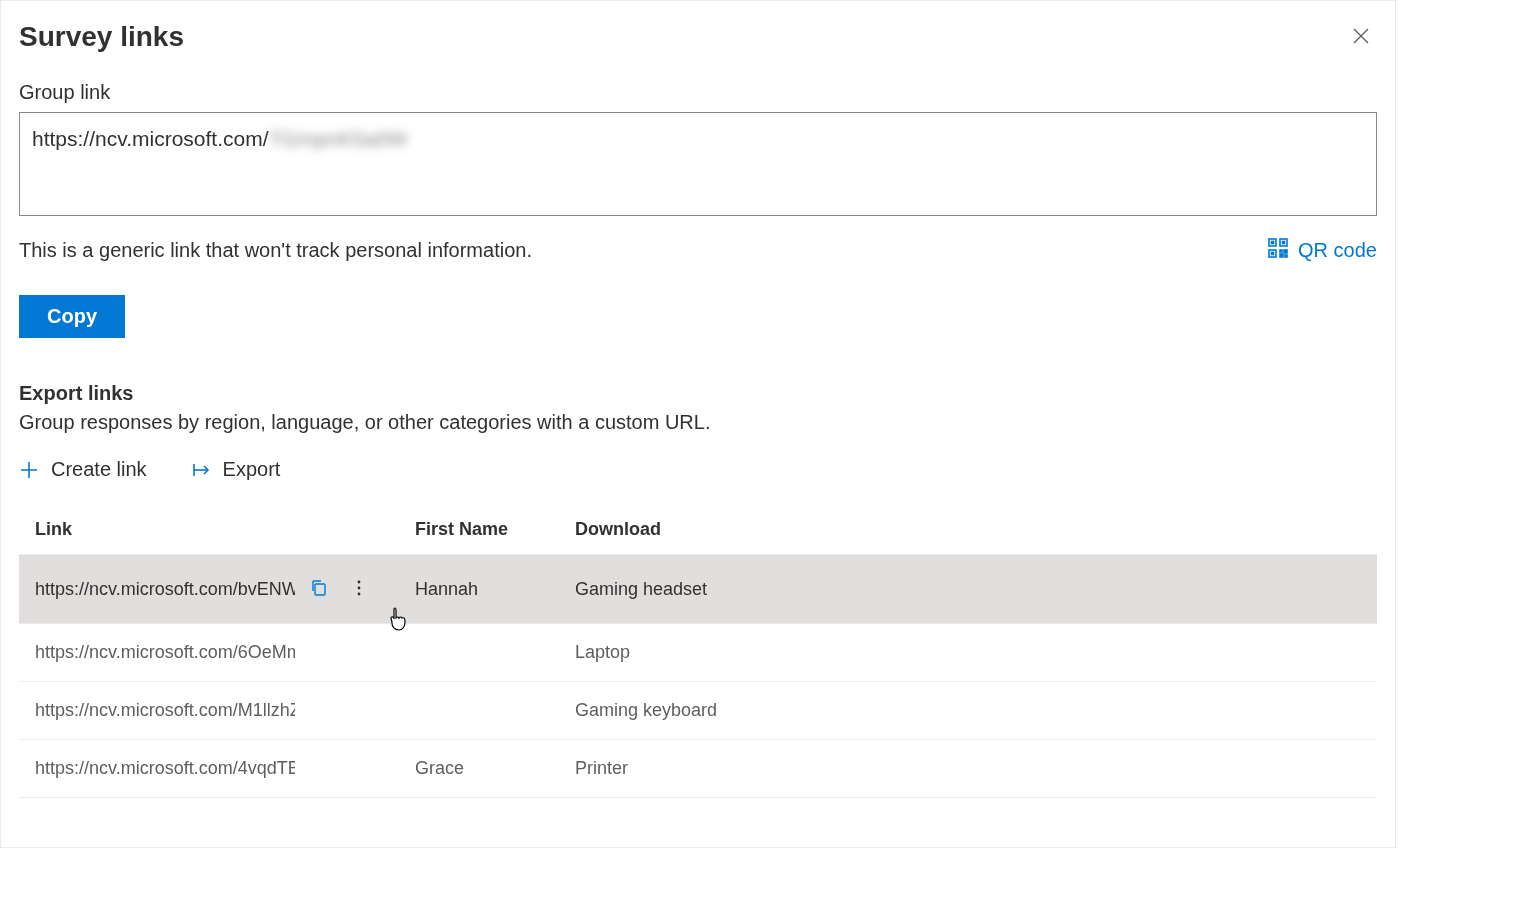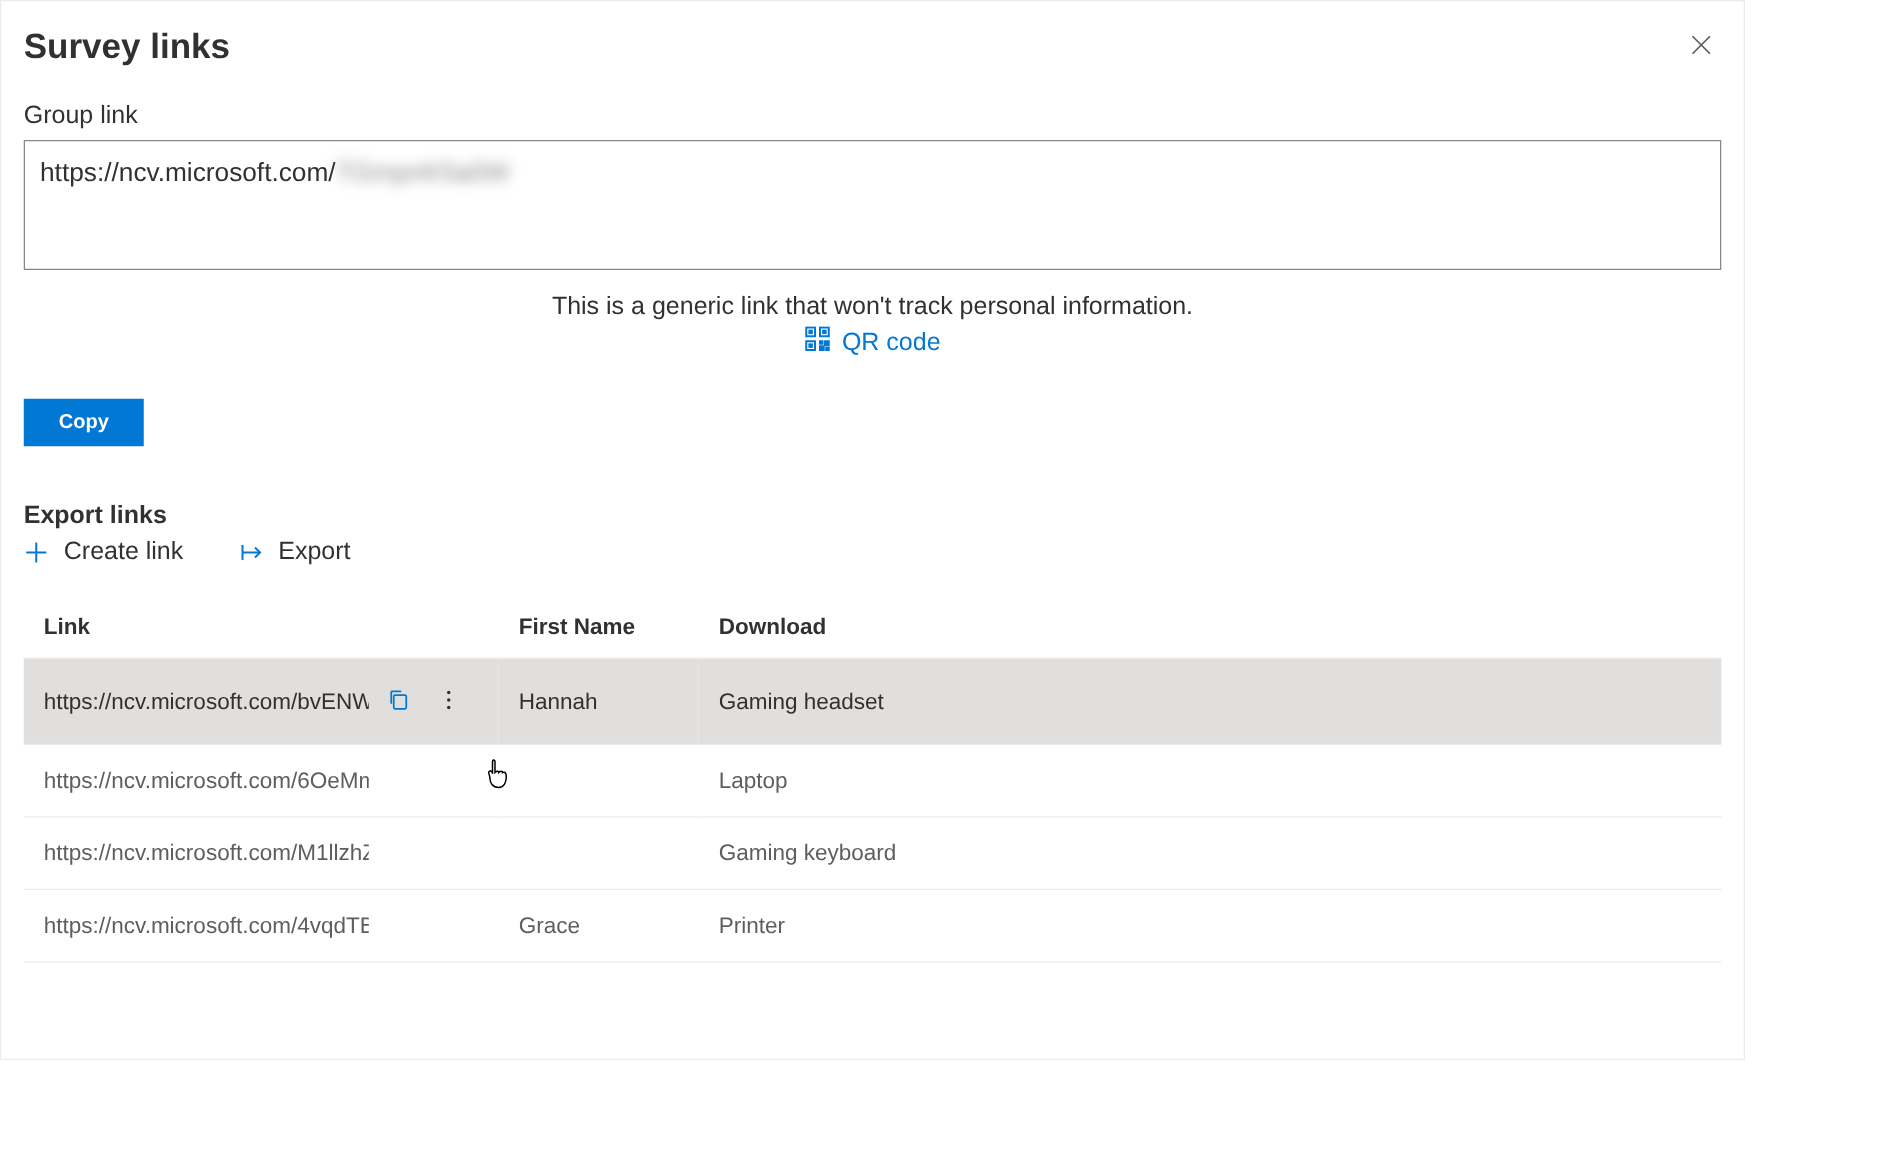--- a/index.html
+++ b/index.html
@@ -61,39 +61,38 @@
 }
 .link-box .blur{
   filter:blur(5px);
   color:#888;
 }
 .subrow{
   display:flex;
   justify-content:space-between;
   align-items:center;
   margin-bottom:28px;
-  flex-direction:column;
 }
 .subtext{
   font-size:20px;
   color:var(--text);
 }
 .qr-btn{
   display:flex;align-items:center;gap:10px;
   background:none;border:none;cursor:pointer;
   color:var(--blue);font-size:20px;
   padding:4px 0;
 }
 .qr-icon{color:var(--blue);}
 .qr-icon svg{width:20px;height:20px;}
 .primary-btn{
   background:var(--blue);
   color:#fff;
   border:none;
-  font-size:16px;
+  font-size:20px;
   font-weight:600;
   padding:10px 28px;
   cursor:pointer;
   margin-bottom:44px;
 }
 .section-title{
   font-size:20px;
   font-weight:600;
   margin-bottom:6px;
 }
@@ -224,20 +223,21 @@
             <rect x="17" y="17" width="2" height="2" fill="currentColor"></rect>
         </svg>
       </span>
       <span>QR code</span>
     </button>
   </div>
 
   <button class="primary-btn">Copy</button>
 
   <div class="section-title">Export links</div>
+  <div class="section-desc">Group responses by region, language, or other categories with a custom URL.</div>
 
   <div class="actions-row">
     <button class="link-action">
       <span class="icon">
         <svg viewBox="0 0 20 20">
             <path d="M10 2 V18 M2 10 H18" stroke="currentColor" stroke-width="1.6" fill="none"></path>
           </svg>
       </span>
       <span>Create link</span>
     </button>

